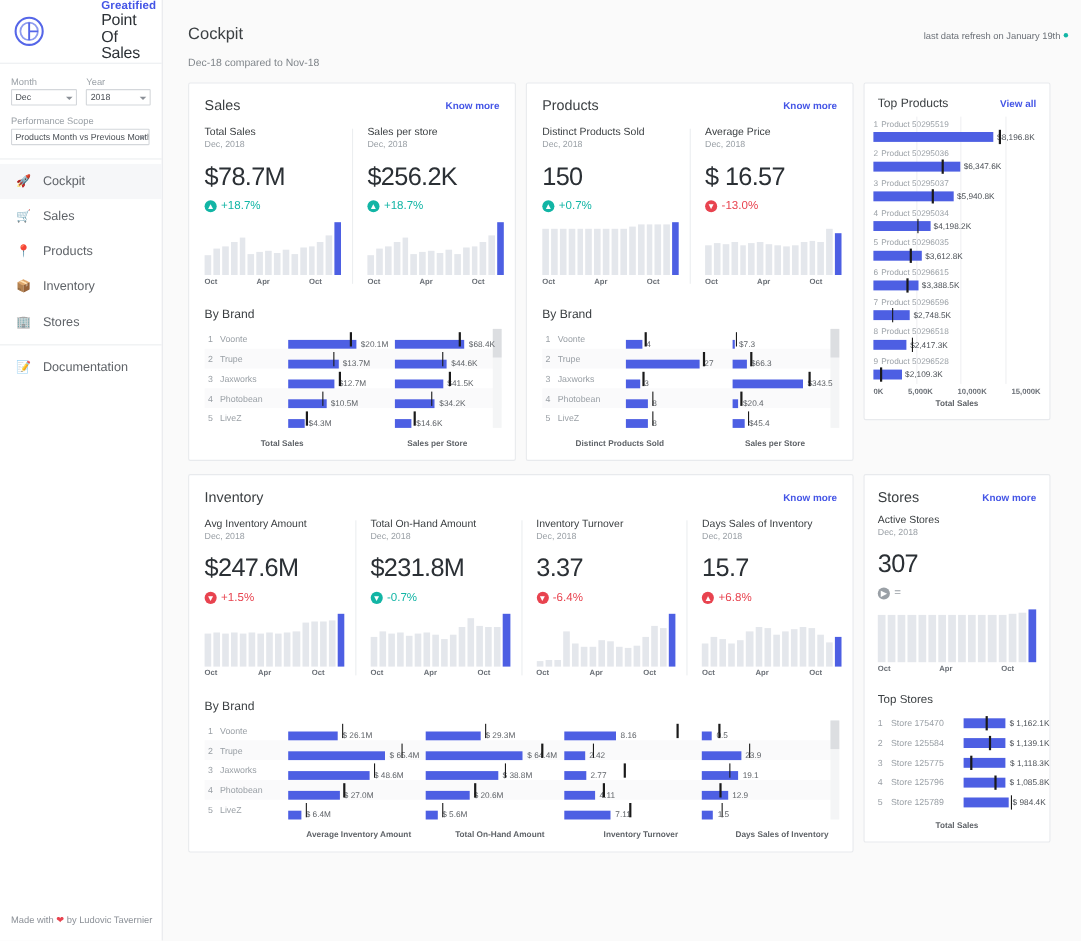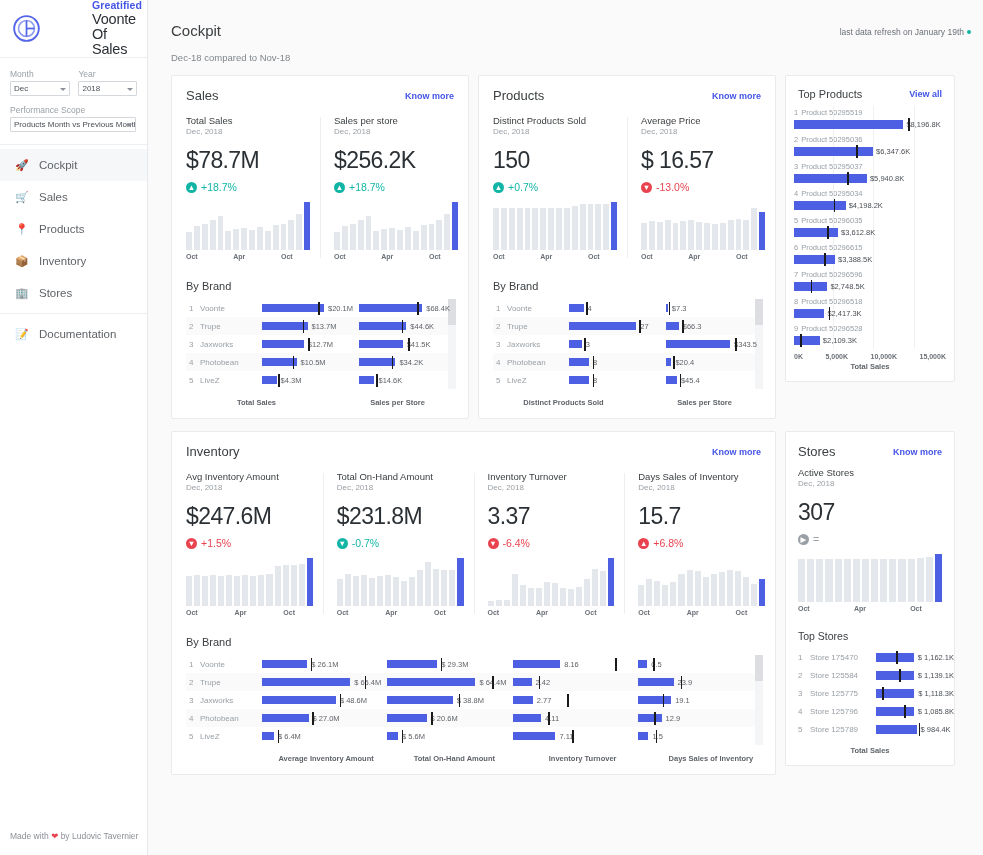--- a/index.html
+++ b/index.html
@@ -91,21 +91,21 @@
               color: #6b7077; font-weight: bold; margin-top: 3px; padding-right: 14%; }
 
   .bb-title { font-size: 11px; color: #3c4043; padding: 14px 0 7px 14px; }
   .bb-wrap { position: relative; margin: 0 12px 0 14px; }
   .bb-scroll { position: absolute; right: 0; top: 0; width: 8px; height: 100%; background: #f4f5f6; }
   .bb-thumb { width: 8px; height: 26px; background: #dcdee1; }
   .brow { display: flex; align-items: center; height: 18px; font-size: 8px; color: #9aa0a6; }
   .brow:nth-child(odd) { background: #fafafb; }
   .brank { width: 14px; padding-left: 3px; }
   .bname { width: 62px; }
-  .bcell { position: relative; height: 18px; flex: 1; display: flex; align-items: center; margin-right: 6px; }
+  .bcell { position: relative; height: 18px; flex: 1; display: flex; align-items: flex-end; margin-right: 6px; }
   .bbar { height: 8px; background: #4d5fe3; }
   .btick { position: absolute; width: 1.5px; height: 13px; background: #1a1a1a; top: 3px; }
   .bval { font-size: 7.5px; color: #5f6368; margin-left: 4px; white-space: nowrap; }
   .bfoot { display: flex; font-size: 7.5px; color: #5f6368; font-weight: bold;
            padding: 9px 0 11px 0; margin-left: 14px; }
   .bfoot span { flex: 1; text-align: center; }
   .bfoot .sp-lead { width: 76px; flex: none; }
 
   
   .rail { width: 170px; }
@@ -142,21 +142,21 @@
   <div class="sidebar">
     <div class="brand">
       <svg class="logo-g" viewBox="0 0 40 40">
         <circle cx="20" cy="20" r="17" fill="none" stroke="#5566e8" stroke-width="2.6"></circle>
         <circle cx="20" cy="20" r="11" fill="none" stroke="#8d9bef" stroke-width="2.2"></circle>
         <path d="M20 9 L20 31" stroke="#5566e8" stroke-width="2.4"></path>
         <path d="M20 20 L31 20" stroke="#5566e8" stroke-width="2.4"></path>
       </svg>
       <div class="brand-text">
         <div class="brand-top">Greatified</div>
-        <div class="brand-bottom">Voonte Of Sales</div>
+        <div class="brand-bottom">Point Of Sales</div>
       </div>
     </div>
 
     <div class="filters">
       <div class="frow">
         <div class="fgroup m">
           <div class="flabel">Month</div>
           <div class="fselect">Dec</div>
         </div>
         <div class="fgroup y">

